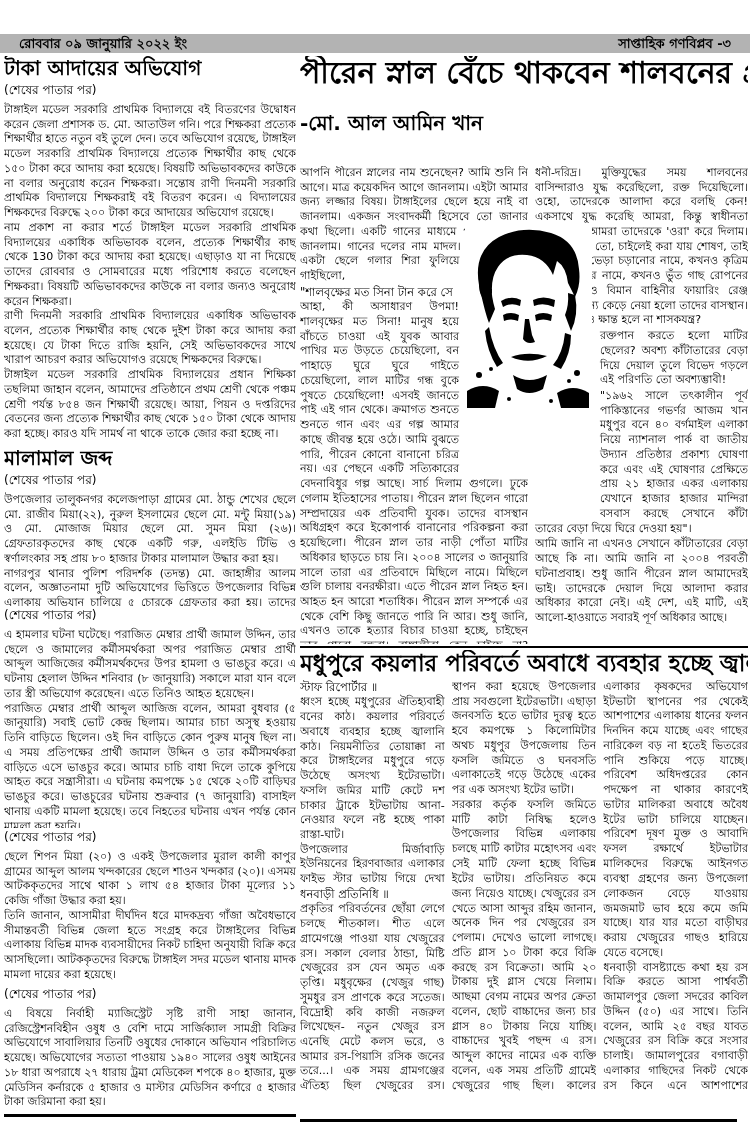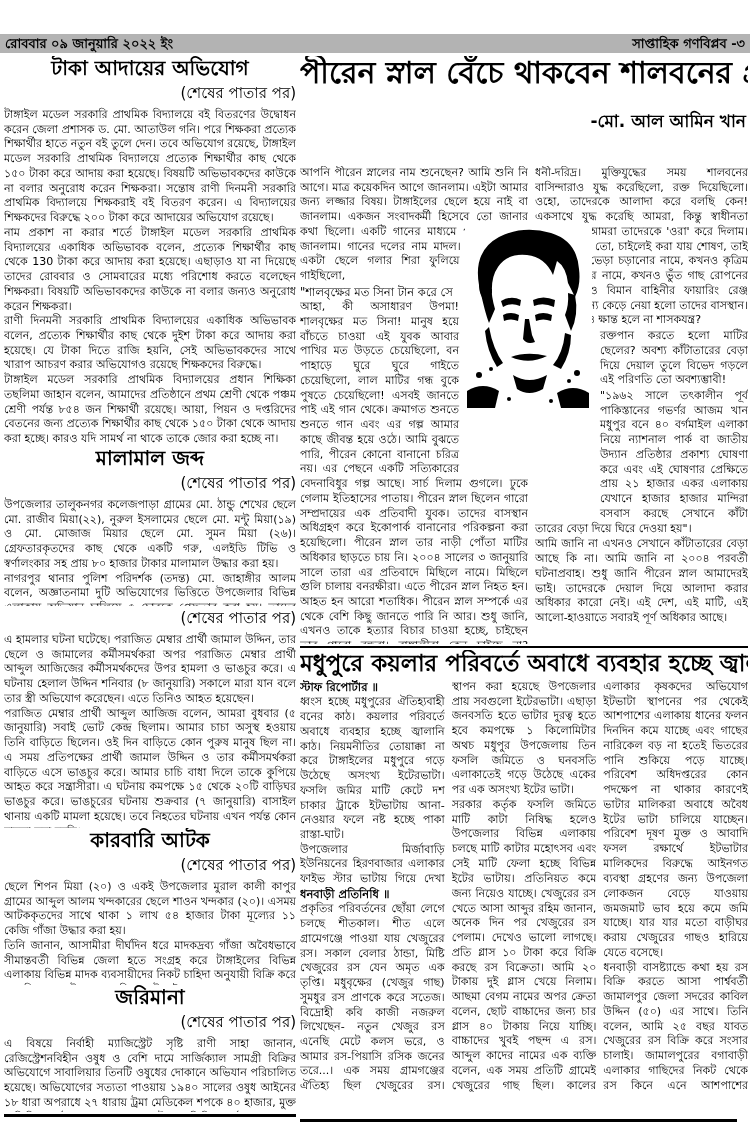--- a/index.html
+++ b/index.html
@@ -1,50 +1,50 @@
 <!DOCTYPE html>
 <html lang="bn"><head>
 <meta charset="utf-8">
 <style>
   *{margin:0;padding:0;box-sizing:border-box}
   html,body{background:#e8e8e8}
   body{font-family:"DejaVu Sans","Liberation Serif",sans-serif;color:#000}
   .page{position:relative;width:750px;height:1146px;background:#fff;overflow:hidden;margin:0 auto}
   .infobar{position:absolute;left:0;top:34px;width:750px;height:19px;background:#b3b3b3;
-           display:flex;justify-content:space-between;align-items:center;padding:0 5px;
+           display:flex;justify-content:space-between;align-items:center;padding:0 19px;
            font-size:13px;font-weight:bold;line-height:1}
   
   .leftcol{position:absolute;left:4px;top:56px;width:292px}
   .article{overflow:hidden}
-  .article h2{font-size:20px;font-weight:bold;text-align:center;line-height:1.25}
-  .cont{font-size:15px;text-align:right;margin-bottom:2px}
+  .article h2{font-size:20px;font-weight:bold;line-height:1.25}
+  .cont{font-size:12px;text-align:left;margin-bottom:2px}
   .bp{font-size:11px;line-height:1.34;text-align:justify}
   .a1{height:390px}.a2{height:160px}.a3{height:222px}.a4{height:157px}.a5{height:127px}
   .hrule{border-top:3px solid #000;width:292px;margin-top:2px}
   
   .rightsec{position:absolute;left:300px;top:56px;width:448px;height:1072px}
   .mainhead{font-size:30px;font-weight:bold;text-align:center;line-height:1.1;
             height:52px;overflow:hidden;white-space:nowrap}
-  .byline{font-size:17px;font-weight:bold;text-align:right;height:24px;overflow:hidden;padding-right:2px}
+  .byline{font-size:20px;font-weight:bold;height:24px;overflow:hidden;padding-right:2px}
   .mainbody{position:absolute;left:0;top:110px;width:448px;height:478px;overflow:hidden;display:flex;gap:7px}
   .mcolL{width:228px;overflow:hidden}
   .mcolR{width:213px;overflow:hidden}
   .mainbody .bp{margin-bottom:1px}
   .quote{font-size:11.5px;line-height:1.34;text-align:left}
   .spacerR{float:right;width:64px;height:186px;margin-left:5px}
   .spacerL{float:left;width:60px;height:186px;margin-right:5px}
   .photo{position:absolute;left:165px;top:167px;width:127px;height:185px;z-index:2;background:#fff}
   .photo svg{display:block;width:100%;height:100%}
   .art2{position:absolute;left:0;top:590px;width:448px;border-top:2px solid #000;padding-top:2px}
   .art3{position:absolute;left:0;top:828px;width:448px}
   .subhead{font-size:23px;font-weight:bold;text-align:center;line-height:1.15;
            height:27px;overflow:hidden;white-space:nowrap}
   .threecol{display:flex;gap:7px;height:205px;overflow:hidden;margin-top:3px}
   .tcol{flex:1;overflow:hidden}
-  .dateline{font-size:11.5px;font-weight:bold;line-height:1.34}
+  .dateline{font-size:11.5px;font-weight:normal;line-height:1.34}
   .hrule2{position:absolute;left:0;top:1063px;width:437px;border-top:3px solid #000}
 </style>
 </head>
 <body>
 
 <div class="page">
 
   <div class="infobar">
     <span>রোববার ০৯ জানুয়ারি ২০২২ ইং</span>
     <span>সাপ্তাহিক গণবিপ্লব -৩</span>
@@ -70,28 +70,26 @@
     </div>
 
     <div class="article a3">
       <div class="cont">(শেষের পাতার পর)</div>
       <p class="bp">এ হামলার ঘটনা ঘটেছে। পরাজিত মেম্বার প্রার্থী জামাল উদ্দিন, তার ছেলে ও জামালের কর্মীসমর্থকরা অপর পরাজিত মেম্বার প্রার্থী আব্দুল আজিজের কর্মীসমর্থকদের উপর হামলা ও ভাঙচুর করে। এ ঘটনায় হেলাল উদ্দিন শনিবার (৮ জানুয়ারি) সকালে মারা যান বলে তার স্ত্রী অভিযোগ করেছেন। এতে তিনিও আহত হয়েছেন।</p>
       <p class="bp">পরাজিত মেম্বার প্রার্থী আব্দুল আজিজ বলেন, আমরা বুধবার (৫ জানুয়ারি) সবাই ভোট কেন্দ্র ছিলাম। আমার চাচা অসুস্থ হওয়ায় তিনি বাড়িতে ছিলেন। ওই দিন বাড়িতে কোন পুরুষ মানুষ ছিল না। এ সময় প্রতিপক্ষের প্রার্থী জামাল উদ্দিন ও তার কর্মীসমর্থকরা বাড়িতে এসে ভাঙচুর করে। আমার চাচি বাধা দিলে তাকে কুপিয়ে আহত করে সন্ত্রাসীরা। এ ঘটনায় কমপক্ষে ১৫ থেকে ২০টি বাড়িঘর ভাঙচুর করে। ভাঙচুরের ঘটনায় শুক্রবার (৭ জানুয়ারি) বাসাইল থানায় একটি মামলা হয়েছে। তবে নিহতের ঘটনায় এখন পর্যন্ত কোন মামলা করা হয়নি।</p>
 
     </div>
 
     <div class="article a4">
-      <h2>কারবারি আটক</h2>
       <div class="cont">(শেষের পাতার পর)</div>
       <p class="bp">ছেলে শিপন মিয়া (২০) ও একই উপজেলার মুরাল কালী কাপুর গ্রামের আব্দুল আলম খন্দকারের ছেলে শাওন খন্দকার (২০)। এসময় আটককৃতদের সাথে থাকা ১ লাখ ৫৪ হাজার টাকা মূল্যের ১১ কেজি গাঁজা উদ্ধার করা হয়।</p>
       <p class="bp">তিনি জানান, আসামীরা দীর্ঘদিন ধরে মাদকদ্রব্য গাঁজা অবৈধভাবে সীমান্তবর্তী বিভিন্ন জেলা হতে সংগ্রহ করে টাঙ্গাইলের বিভিন্ন এলাকায় বিভিন্ন মাদক ব্যবসায়ীদের নিকট চাহিদা অনুযায়ী বিক্রি করে আসছিলো। আটককৃতদের বিরুদ্ধে টাঙ্গাইল সদর মডেল থানায় মাদক মামলা দায়ের করা হয়েছে।</p>
     </div>
 
     <div class="article a5">
-      <h2>জরিমানা</h2>
       <div class="cont">(শেষের পাতার পর)</div>
       <p class="bp">এ বিষয়ে নির্বাহী ম্যাজিস্ট্রেট সৃষ্টি রাণী সাহা জানান, রেজিস্ট্রেশনবিহীন ওষুধ ও বেশি দামে সার্জিক্যাল সামগ্রী বিক্রির অভিযোগে সাবালিয়ার তিনটি ওষুধের দোকানে অভিযান পরিচালিত হয়েছে। অভিযোগের সত্যতা পাওয়ায় ১৯৪০ সালের ওষুধ আইনের ১৮ ধারা অপরাধে ২৭ ধারায় ট্রমা মেডিকেল শপকে ৪০ হাজার, মুক্ত মেডিসিন কর্নারকে ৫ হাজার ও মাস্টার মেডিসিন কর্ণারে ৫ হাজার টাকা জরিমানা করা হয়।</p>
 
     </div>
 
     <div class="hrule"></div>
   </div>
 
   <div class="rightsec">
 

